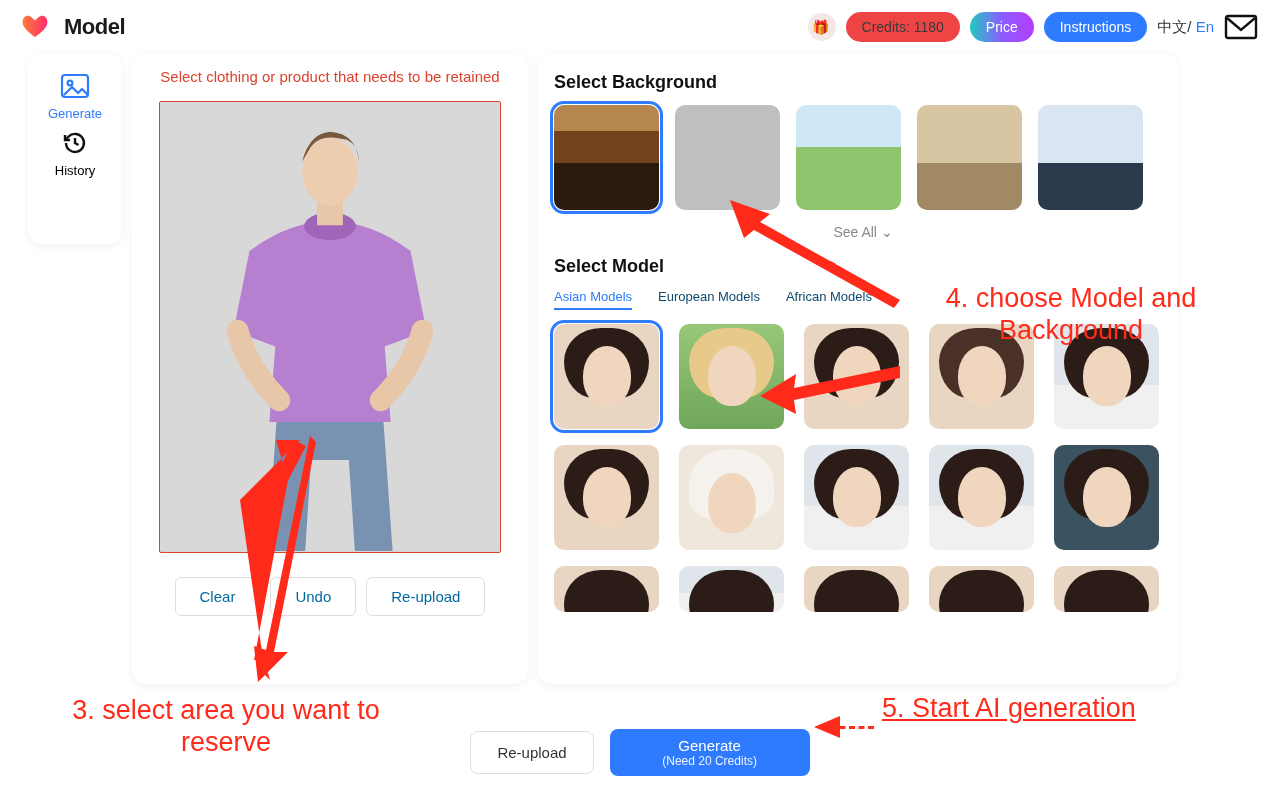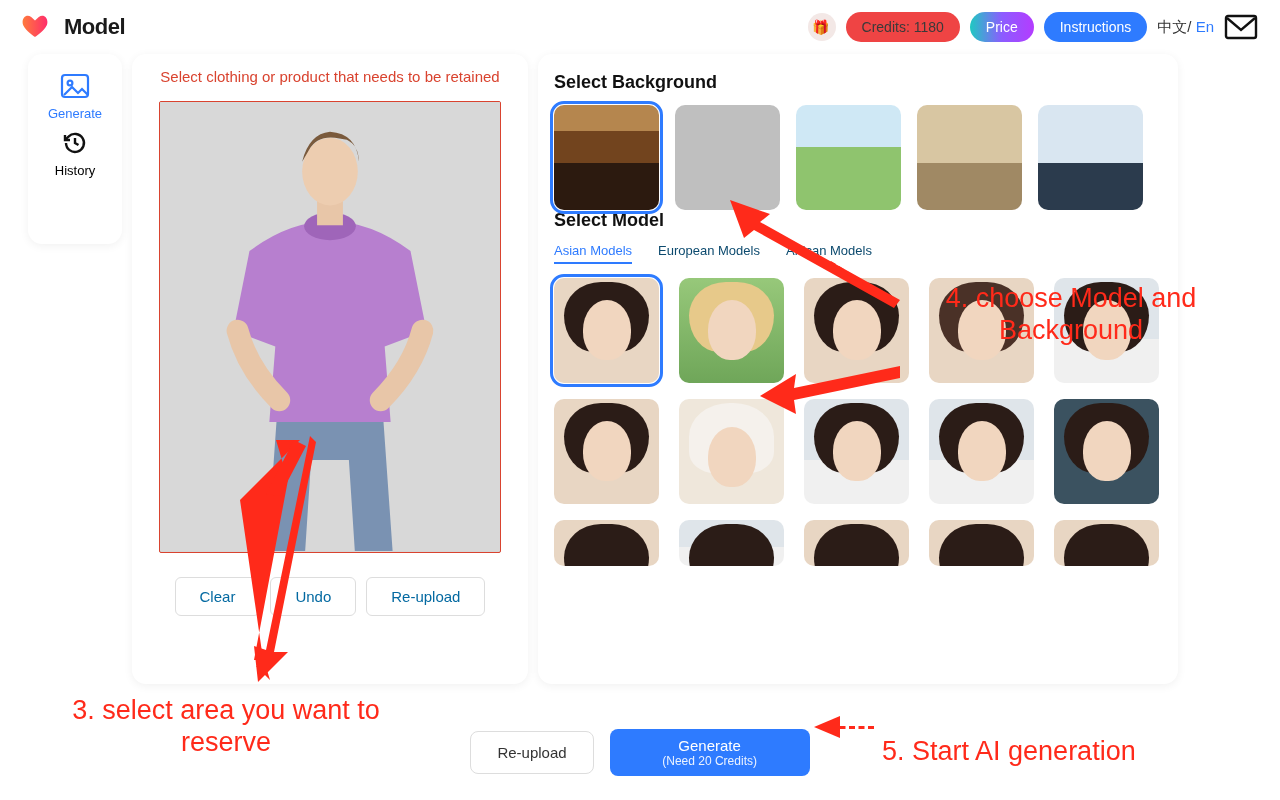--- a/index.html
+++ b/index.html
@@ -169,20 +169,21 @@
 
   <div class="rightpanel card">
     <div class="sect-h">Select Background</div>
     <div class="thumb-row">
       <div class="thumb sel bg-room"></div>
       <div class="thumb blank"></div>
       <div class="thumb bg-field"></div>
       <div class="thumb bg-street"></div>
       <div class="thumb bg-gym"></div>
     </div>
+    <div class="seeall"><span>See All</span> <span>⌄</span></div>
 
     <div class="sect-h">Select Model</div>
     <div class="m-tabs">
       <div class="m-tab active">Asian Models</div>
       <div class="m-tab">European Models</div>
       <div class="m-tab">African Models</div>
     </div>
     <div class="model-grid">
       <div class="model-cell sel facebox">
           <div class="hairL"></div>
@@ -276,13 +277,13 @@
 <div class="dashed-line" style="left:826px;top:275px;width:54px;transform:rotate(32deg);"></div>
 <svg class="arrow-svg" style="left:760px;top:366px;" width="140" height="60" viewBox="0 0 140 60">
   <polygon fill="#ff2a1a" points="0,30 36,8 34,22 140,0 140,12 34,34 36,48"></polygon>
 </svg>
 <div class="anno" style="left:876px;top:282px;width:390px;text-align:center;line-height:1.2;">4. choose Model and Background</div>
 
 <div class="dashed-line" style="left:830px;top:726px;width:44px;"></div>
 <svg class="arrow-svg" style="left:814px;top:716px;" width="26" height="22" viewBox="0 0 26 22">
     <polygon fill="#ff2a1a" points="0,11 26,0 26,22"></polygon>
   </svg>
-<div class="anno" style="left:882px;top:736px;">5. Start AI generation</div>
+<div class="anno" style="left:882px;top:693px;text-decoration:underline;">5. Start AI generation</div>
 
 </body></html>

